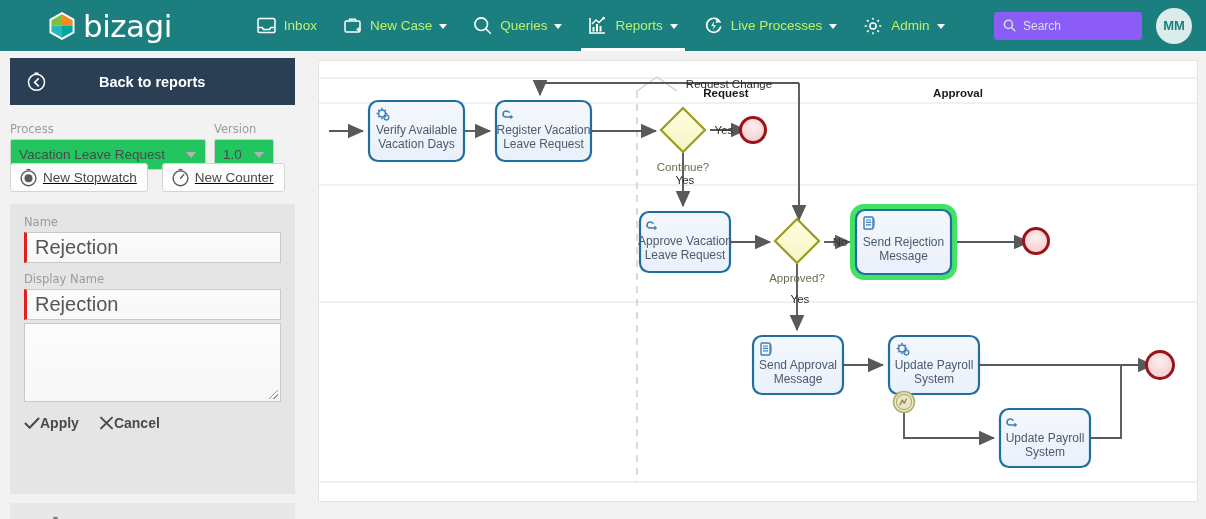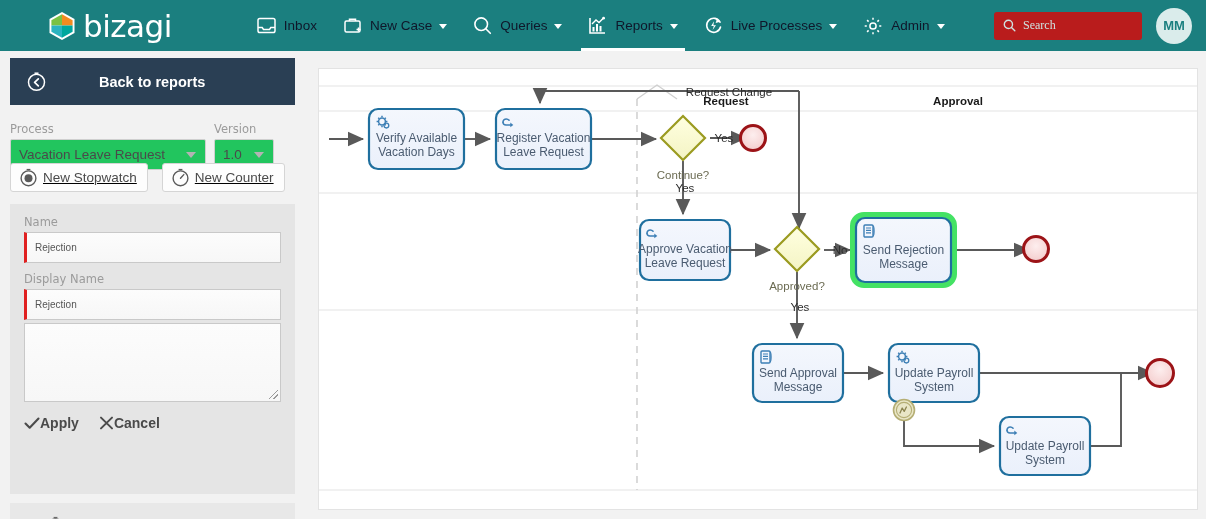--- a/index.html
+++ b/index.html
@@ -23,42 +23,42 @@
   .brand-logo { width: 28px; height: 30px; margin-right: 7px; }
   .brand-word {
     color: #ffffff; font-size: 31px; letter-spacing: -0.5px;
     font-weight: 400; line-height: 1;
     font-family: "DejaVu Sans", sans-serif;
     position: relative; top: 1px;
   }
   .nav { display: flex; align-items: center; margin-left: 52px; height: 51px; }
   .nav-item {
     display: flex; align-items: center; height: 51px;
-    padding: 12px 13px; color: #0f172a; font-size: 13.5px;
+    padding: 12px 13px; color: #bef264; font-size: 13.5px;
     cursor: pointer; position: relative; white-space: nowrap;
   }
   .nav-item .ico { margin-right: 8px; display: flex; align-items: center; }
   .nav-item .caret {
     margin-left: 7px; width: 0; height: 0;
     border-left: 4.5px solid transparent;
     border-right: 4.5px solid transparent;
     border-top: 5px solid #ffffff;
     position: relative; top: 1px;
   }
   .nav-item.active::after {
     content: ""; position: absolute; left: 6px; right: 6px; bottom: 0;
     height: 3px; background: #ffffff;
   }
   .nav-right {
     margin-left: auto; display: flex; align-items: center; margin-right: 14px;
   }
   .searchbox {
-    width: 148px; height: 28px; background: #b91c1c;
+    width: 148px; height: 28px; background: #8b5cf6;
     border-radius: 3px; display: flex; align-items: center;
-    padding: 0 9px; border: none; font-family: Liberation Serif, serif;
+    padding: 0 9px; border: none;
   }
   .searchbox .ph {
     color: #cfe3e2; font-size: 12px; margin-left: 7px; user-select: none;
   }
   .avatar {
     width: 36px; height: 36px; border-radius: 50%;
     background: #daeceb; color: #1b7f7f;
     display: flex; align-items: center; justify-content: center;
     font-size: 13px; font-weight: 600; margin-left: 14px; cursor: pointer;
   }
@@ -118,21 +118,21 @@
     width: 285px; height: 290px;
     background: #e5e5e5;
     padding: 11px 14px 0 14px;
   }
   .inp {
     width: 257px; height: 31px;
     background: linear-gradient(#fcfcfc, #f7f7f7);
     border: 1px solid #c9c9c9;
     border-left: 3px solid #e02020;
     display: flex; align-items: center; padding-left: 8px;
-    font-size: 10px; color: #555; margin-top: 3px; cursor: text;
+    font-size: 20px; color: #555; margin-top: 3px; cursor: text;
   }
   .ta {
     width: 257px; height: 79px;
     background: linear-gradient(#fcfcfc, #f7f7f7);
     border: 1px solid #c9c9c9; margin-top: 3px;
     position: relative; cursor: text;
   }
   .ta::after {
     content: ""; position: absolute; right: 2px; bottom: 2px;
     width: 9px; height: 9px;
@@ -151,21 +151,21 @@
     position: absolute; left: 10px; top: 452px;
     width: 285px; height: 44px;
     background: #e8e8e8; display: flex; align-items: center;
     padding-left: 36px; cursor: pointer;
   }
   .listitem .ico { margin-right: 8px; display: flex; }
   .listitem .txt { font-size: 13.5px; color: #6b6b6b; }
 
   
   .canvas-outer {
-    position: absolute; left: 318px; top: 68px;
+    position: absolute; left: 318px; top: 60px;
     width: 880px; height: 442px;
     background: #ffffff;
     border: 1px solid #e3e3e3;
     overflow: hidden;
   }
   .canvas-outer svg { display: block; }
   .scrollbar-v {
     position: absolute; right: 0; top: 52px; width: 8px; height: 467px;
     background: #f2f2f2;
   }

